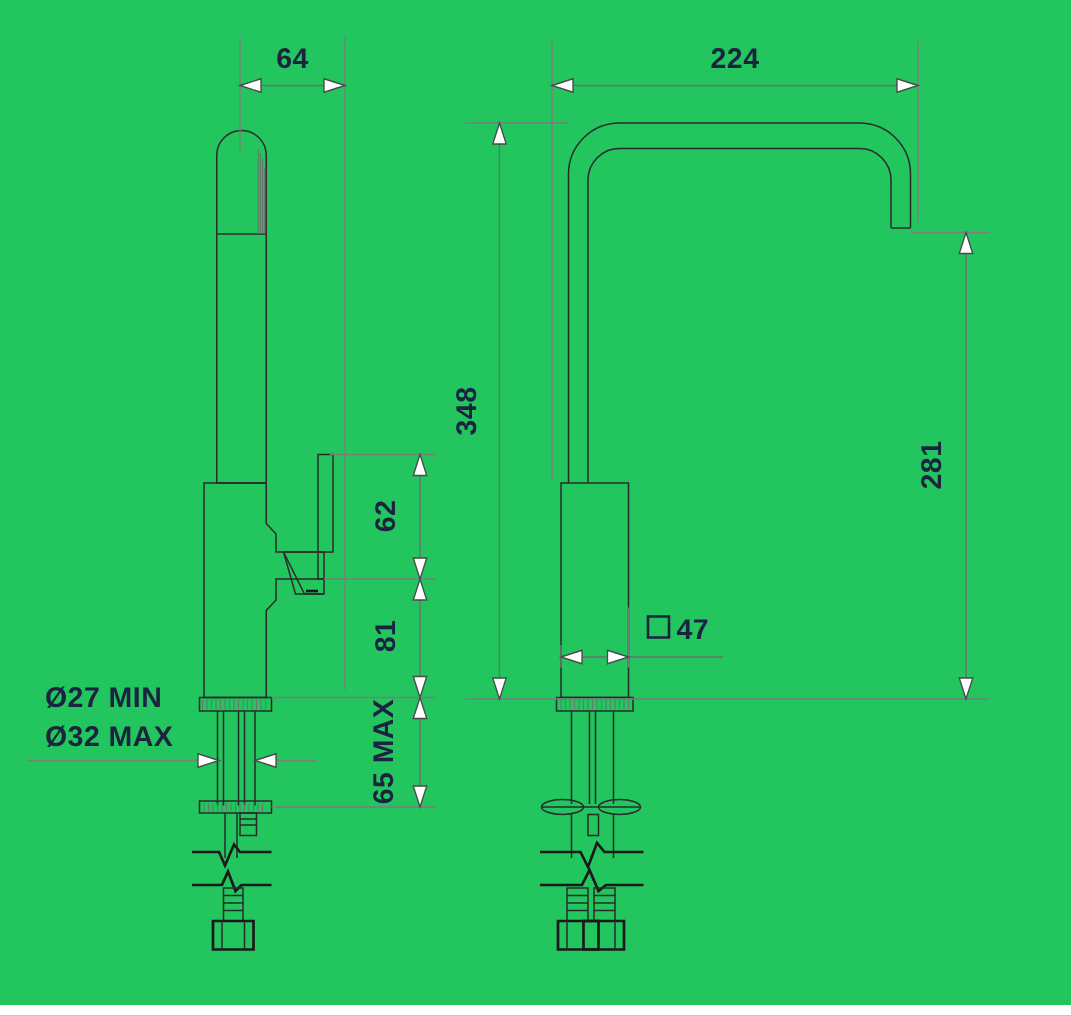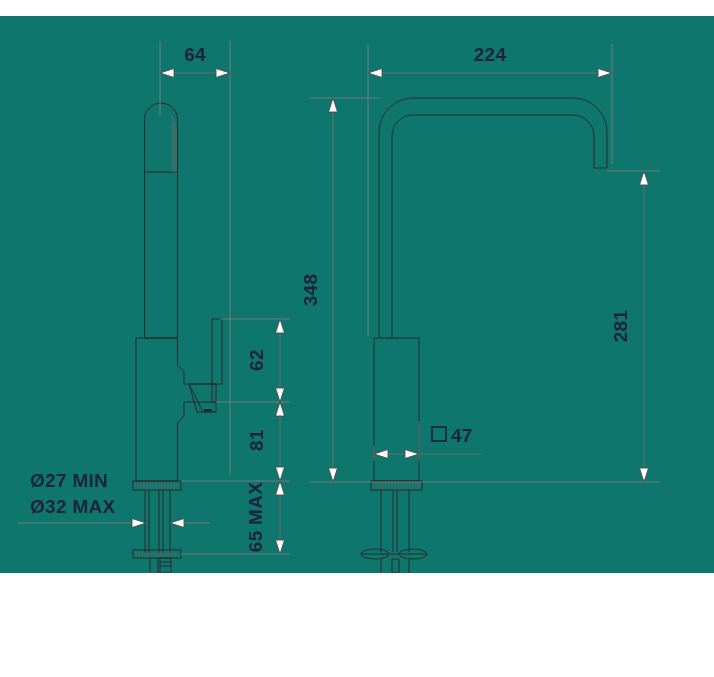--- a/index.html
+++ b/index.html
@@ -7,24 +7,23 @@
     margin: 0;
     padding: 0;
     background: #ffffff;
   }
   body {
     font-family: "Liberation Sans", sans-serif;
   }
   #drawing-root {
     position: relative;
     width: 714px;
-    height: 557px;
-    background: #0f766e;
+    height: 670px;
+    background: #22c55e;
     overflow: hidden;
-    margin-top: 16px;
   }
   #drawing-svg {
     position: absolute;
     left: 0;
     top: 0;
     width: 714px;
     height: 677px;
     display: block;
   }
   .dim-text {

